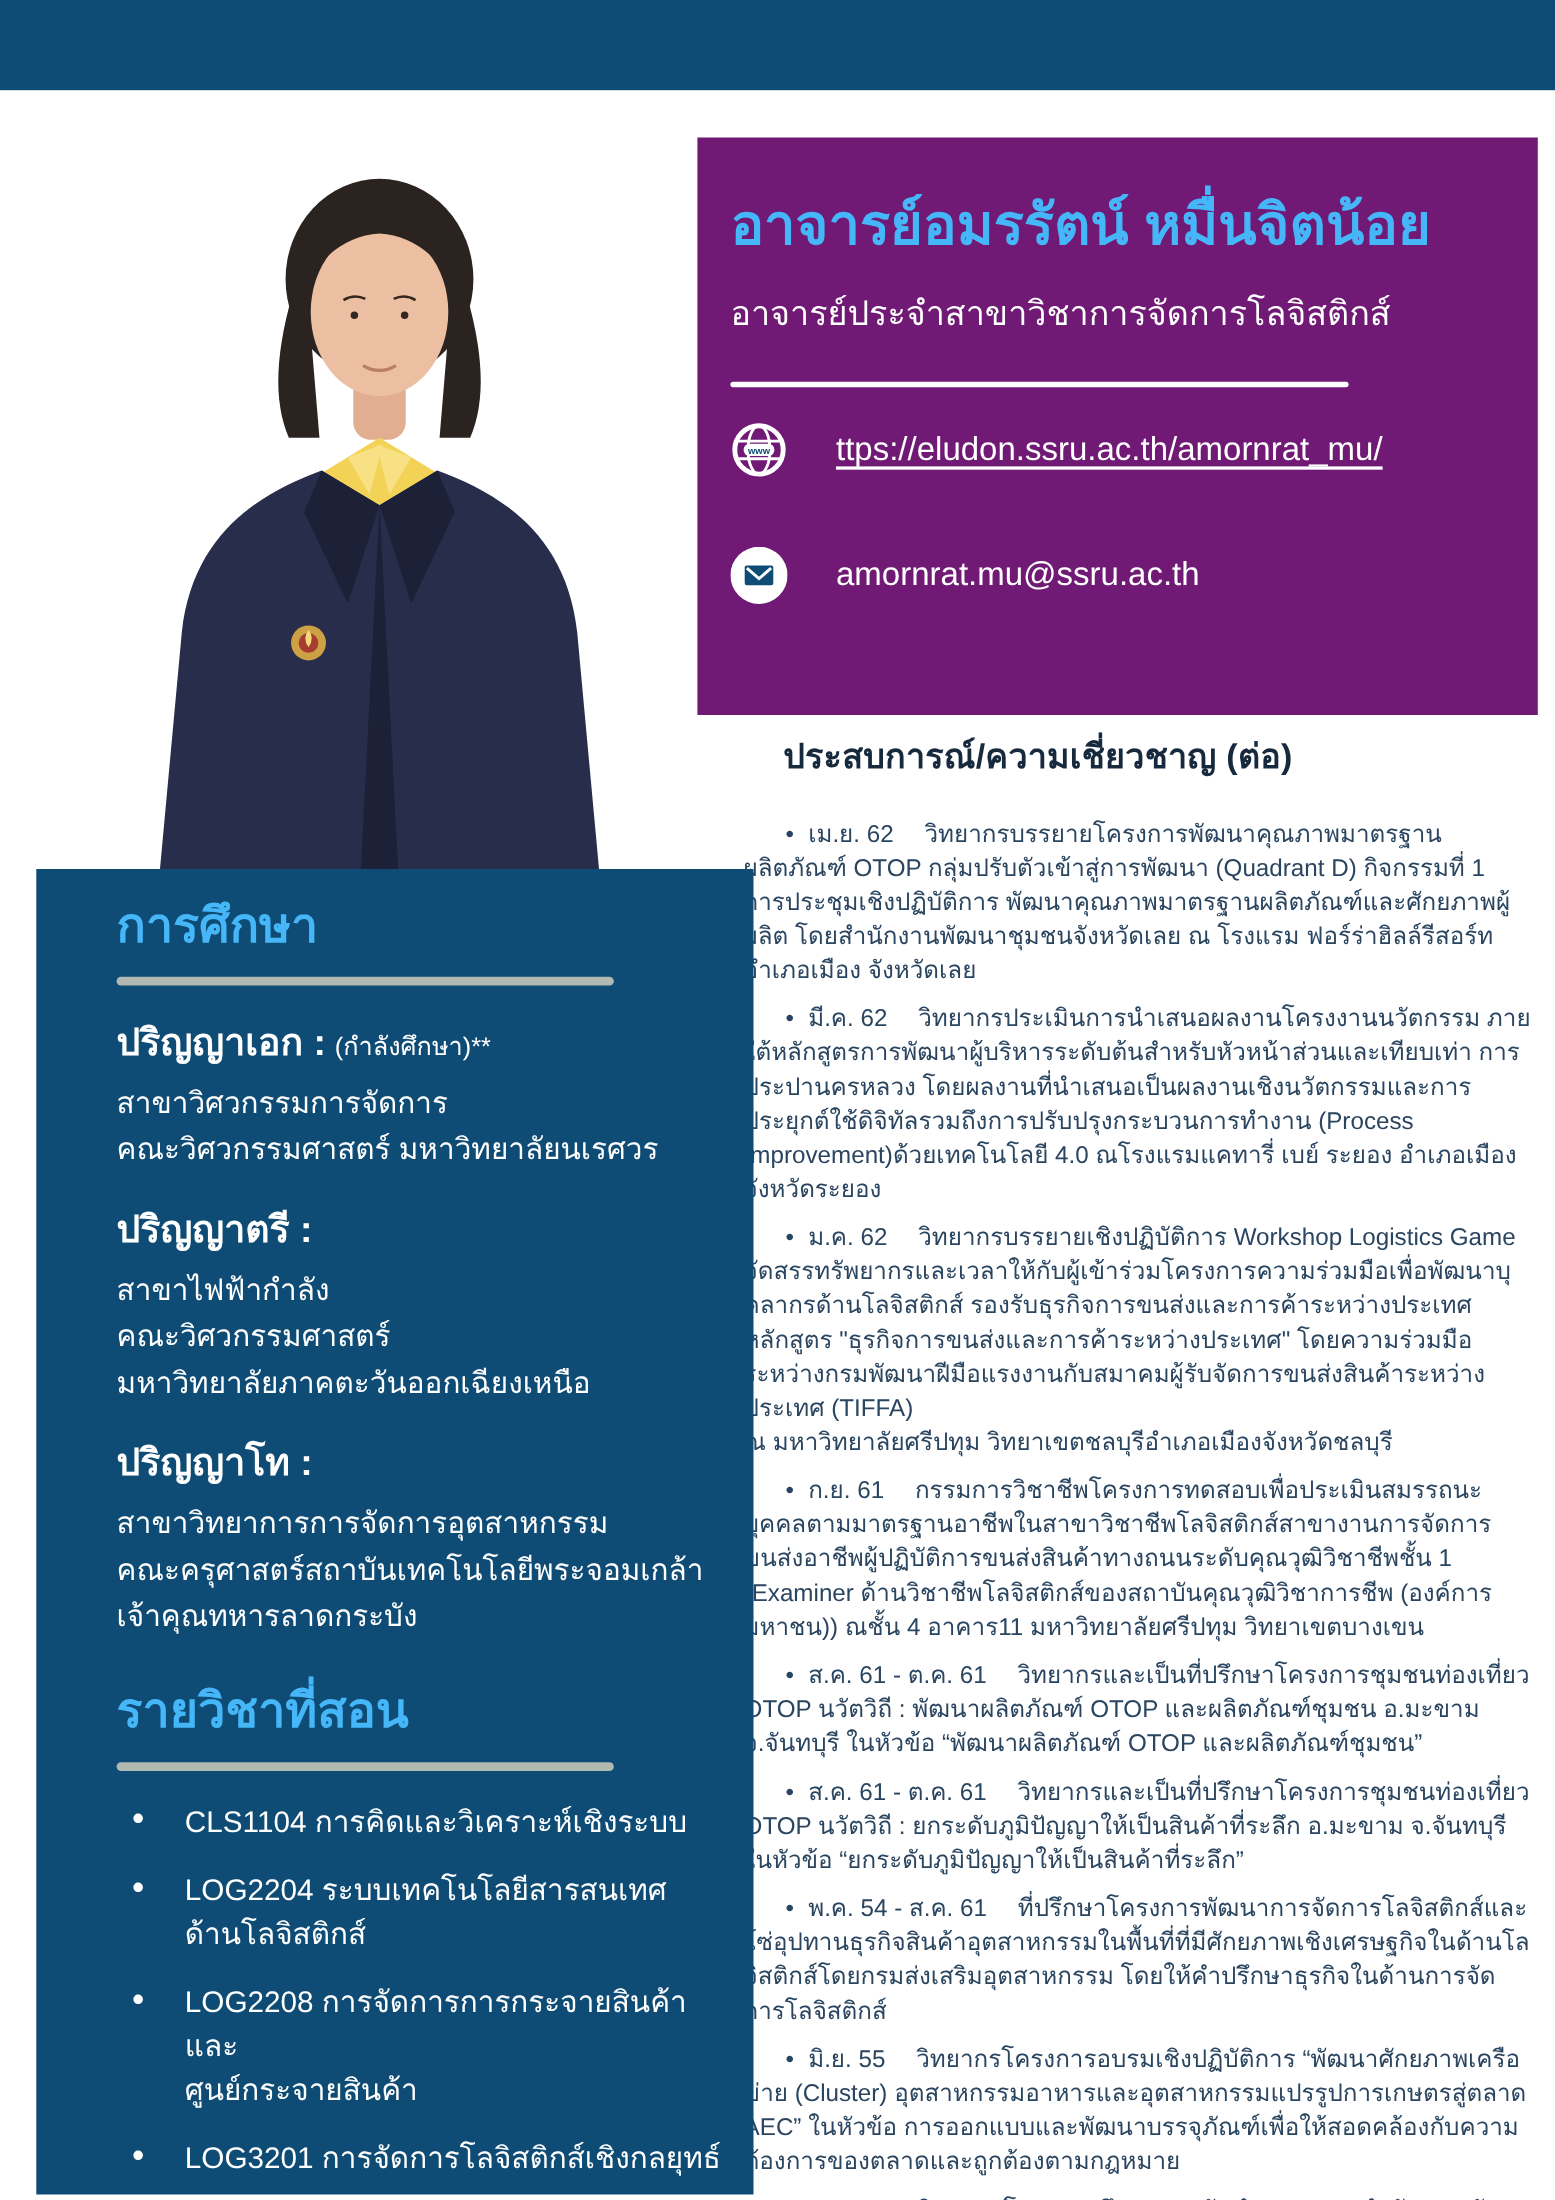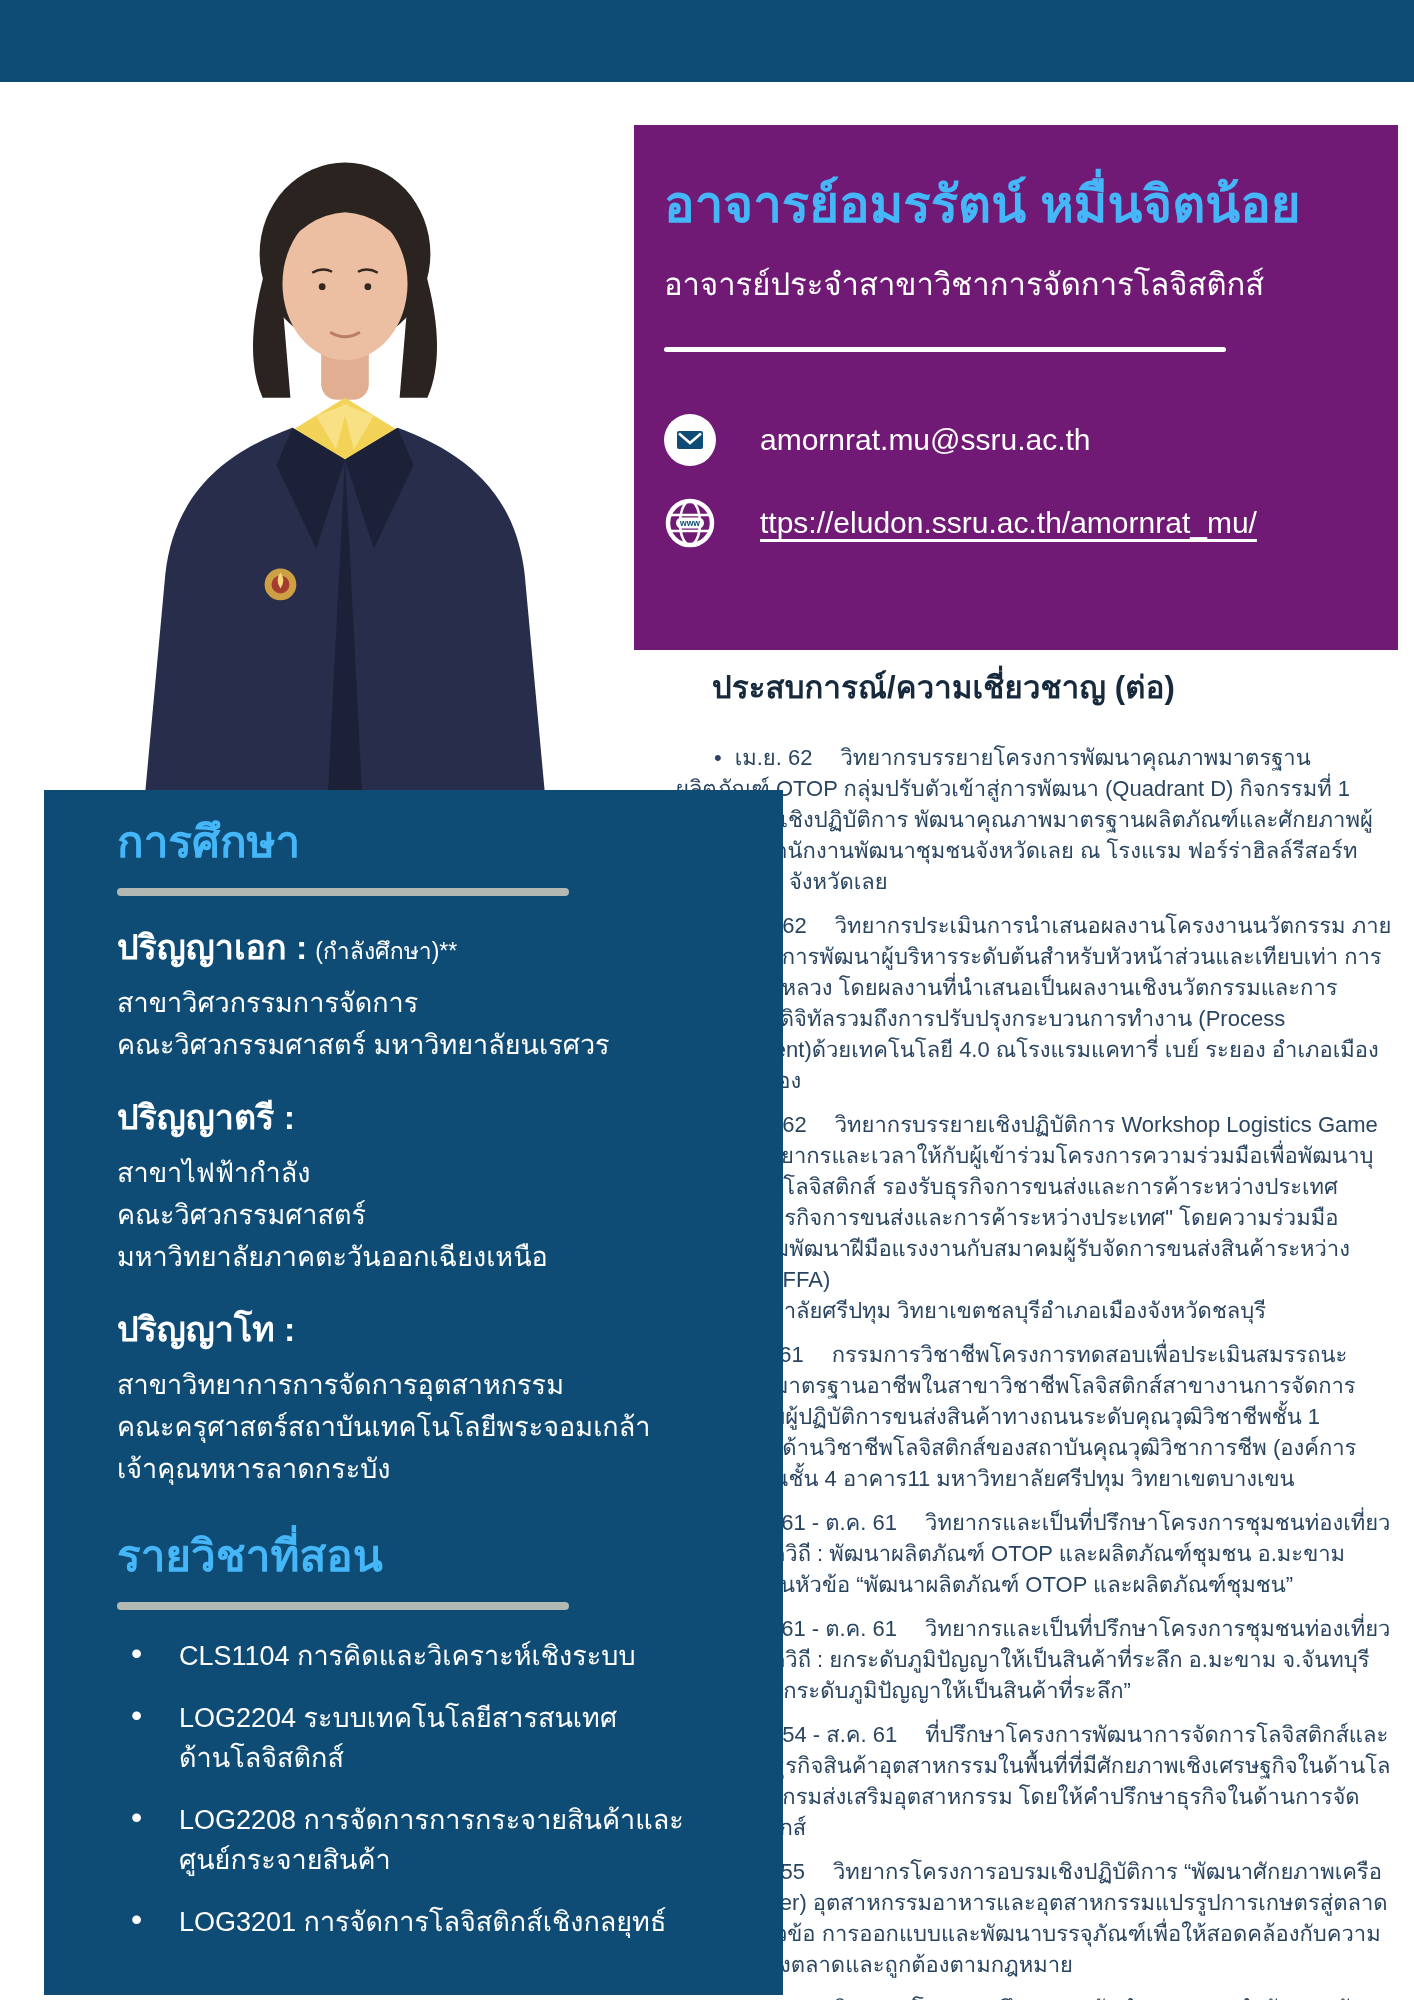--- a/index.html
+++ b/index.html
@@ -32,22 +32,22 @@
     font-size:31px;font-weight:bold;color:#16293d;margin:0 0 30px 0;
     text-indent:36px;letter-spacing:0.2px;
   }
   .exp-item{font-size:22px;line-height:31px;margin:0 0 13px 0;text-indent:38px;}
   .exp-item::before{content:"•";margin-right:13px;}
   .exp-date{white-space:nowrap;}
   .exp-gap{display:inline-block;width:28px;}
   .exp-text{white-space:pre-line;}
   
   .left-panel{
-    position:absolute;left:33px;top:790px;width:739px;height:1205px;
-    background:#0e4c75;box-sizing:border-box;padding:26px 26px 0 73px;color:#fff;margin-left:11px;
+    position:absolute;left:33px;top:790px;width:652px;height:1205px;
+    background:#0e4c75;box-sizing:border-box;padding:26px 26px 0 73px;color:#fff;
   }
   .panel-heading{color:#45b6f8;font-size:44px;line-height:52px;font-weight:bold;margin:0;}
   .heading-rule{width:452px;height:8px;border-radius:4px;background:#b2b8b2;margin-top:20px;}
   .edu-list{margin-top:24px;}
   .edu-item{margin-bottom:24px;}
   .edu-label{font-size:34px;font-weight:bold;}
   .edu-note{font-size:23px;font-weight:normal;margin-left:8px;}
   .edu-detail{font-size:27px;line-height:42px;margin-top:8px;white-space:pre-line;}
   .courses-section{margin-top:40px;}
   .course-list{list-style:none;margin:26px 0 0 0;padding:0;}
@@ -96,39 +96,39 @@
       <path d="M160 476 Q166 484 160 492 Q154 484 160 476 Z" fill="#f3d97c"></path>
     </g>
   </g>
 </svg>
 
 <div class="header-block">
   <h1 class="prof-name">อาจารย์อมรรัตน์ หมื่นจิตน้อย</h1>
   <div class="prof-title">อาจารย์ประจำสาขาวิชาการจัดการโลจิสติกส์</div>
   <div class="header-divider"></div>
 
-  <div class="contact-row email">
-    <svg class="icon-wrap" viewBox="0 0 52 52">
-      <circle cx="26" cy="26" r="26" fill="#ffffff"></circle>
-      <rect x="13" y="17" width="26" height="18" rx="2" fill="#0e4c75"></rect>
-      <polyline points="15,19.5 26,29 37,19.5" stroke="#ffffff" stroke-width="2.6" fill="none"></polyline>
-    </svg>
-    <span class="contact-text">amornrat.mu@ssru.ac.th</span>
-  </div>
-
   <div class="contact-row site">
     <svg class="icon-wrap" viewBox="0 0 52 52">
       <circle cx="26" cy="26" r="22" fill="none" stroke="#ffffff" stroke-width="4.5"></circle>
       <ellipse cx="26" cy="26" rx="10" ry="22" fill="none" stroke="#ffffff" stroke-width="2.6"></ellipse>
       <line x1="5" y1="18" x2="47" y2="18" stroke="#ffffff" stroke-width="2.6"></line>
       <line x1="5" y1="34" x2="47" y2="34" stroke="#ffffff" stroke-width="2.6"></line>
       <rect x="12" y="20.5" width="28" height="11" rx="5.5" fill="#ffffff"></rect>
       <text x="26" y="29.3" text-anchor="middle" font-size="8.6" font-weight="bold" fill="#0e4c75">www</text>
     </svg>
     <a class="contact-text" href="ttps://eludon.ssru.ac.th/amornrat_mu/">ttps://eludon.ssru.ac.th/amornrat_mu/</a>
+  </div>
+
+  <div class="contact-row email">
+    <svg class="icon-wrap" viewBox="0 0 52 52">
+      <circle cx="26" cy="26" r="26" fill="#ffffff"></circle>
+      <rect x="13" y="17" width="26" height="18" rx="2" fill="#0e4c75"></rect>
+      <polyline points="15,19.5 26,29 37,19.5" stroke="#ffffff" stroke-width="2.6" fill="none"></polyline>
+    </svg>
+    <span class="contact-text">amornrat.mu@ssru.ac.th</span>
   </div>
 </div>
 
 <div class="exp-col">
   <h2 class="exp-heading">ประสบการณ์/ความเชี่ยวชาญ (ต่อ)</h2>
   <div>
 
       <p class="exp-item"><span class="exp-date">เม.ย. 62</span><span class="exp-gap"></span><span class="exp-text">วิทยากรบรรยายโครงการพัฒนาคุณภาพมาตรฐานผลิตภัณฑ์ OTOP กลุ่มปรับตัวเข้าสู่การพัฒนา (Quadrant D) กิจกรรมที่ 1 การประชุมเชิงปฏิบัติการ พัฒนาคุณภาพมาตรฐานผลิตภัณฑ์และศักยภาพผู้ผลิต โดยสำนักงานพัฒนาชุมชนจังหวัดเลย ณ โรงแรม ฟอร์ร่าฮิลล์รีสอร์ท อำเภอเมือง จังหวัดเลย</span></p>
 
       <p class="exp-item"><span class="exp-date">มี.ค. 62</span><span class="exp-gap"></span><span class="exp-text">วิทยากรประเมินการนำเสนอผลงานโครงงานนวัตกรรม ภายใต้หลักสูตรการพัฒนาผู้บริหารระดับต้นสำหรับหัวหน้าส่วนและเทียบเท่า การประปานครหลวง โดยผลงานที่นำเสนอเป็นผลงานเชิงนวัตกรรมและการประยุกต์ใช้ดิจิทัลรวมถึงการปรับปรุงกระบวนการทำงาน (Process Improvement)ด้วยเทคโนโลยี 4.0 ณโรงแรมแคทารี่ เบย์ ระยอง อำเภอเมือง จังหวัดระยอง</span></p>

